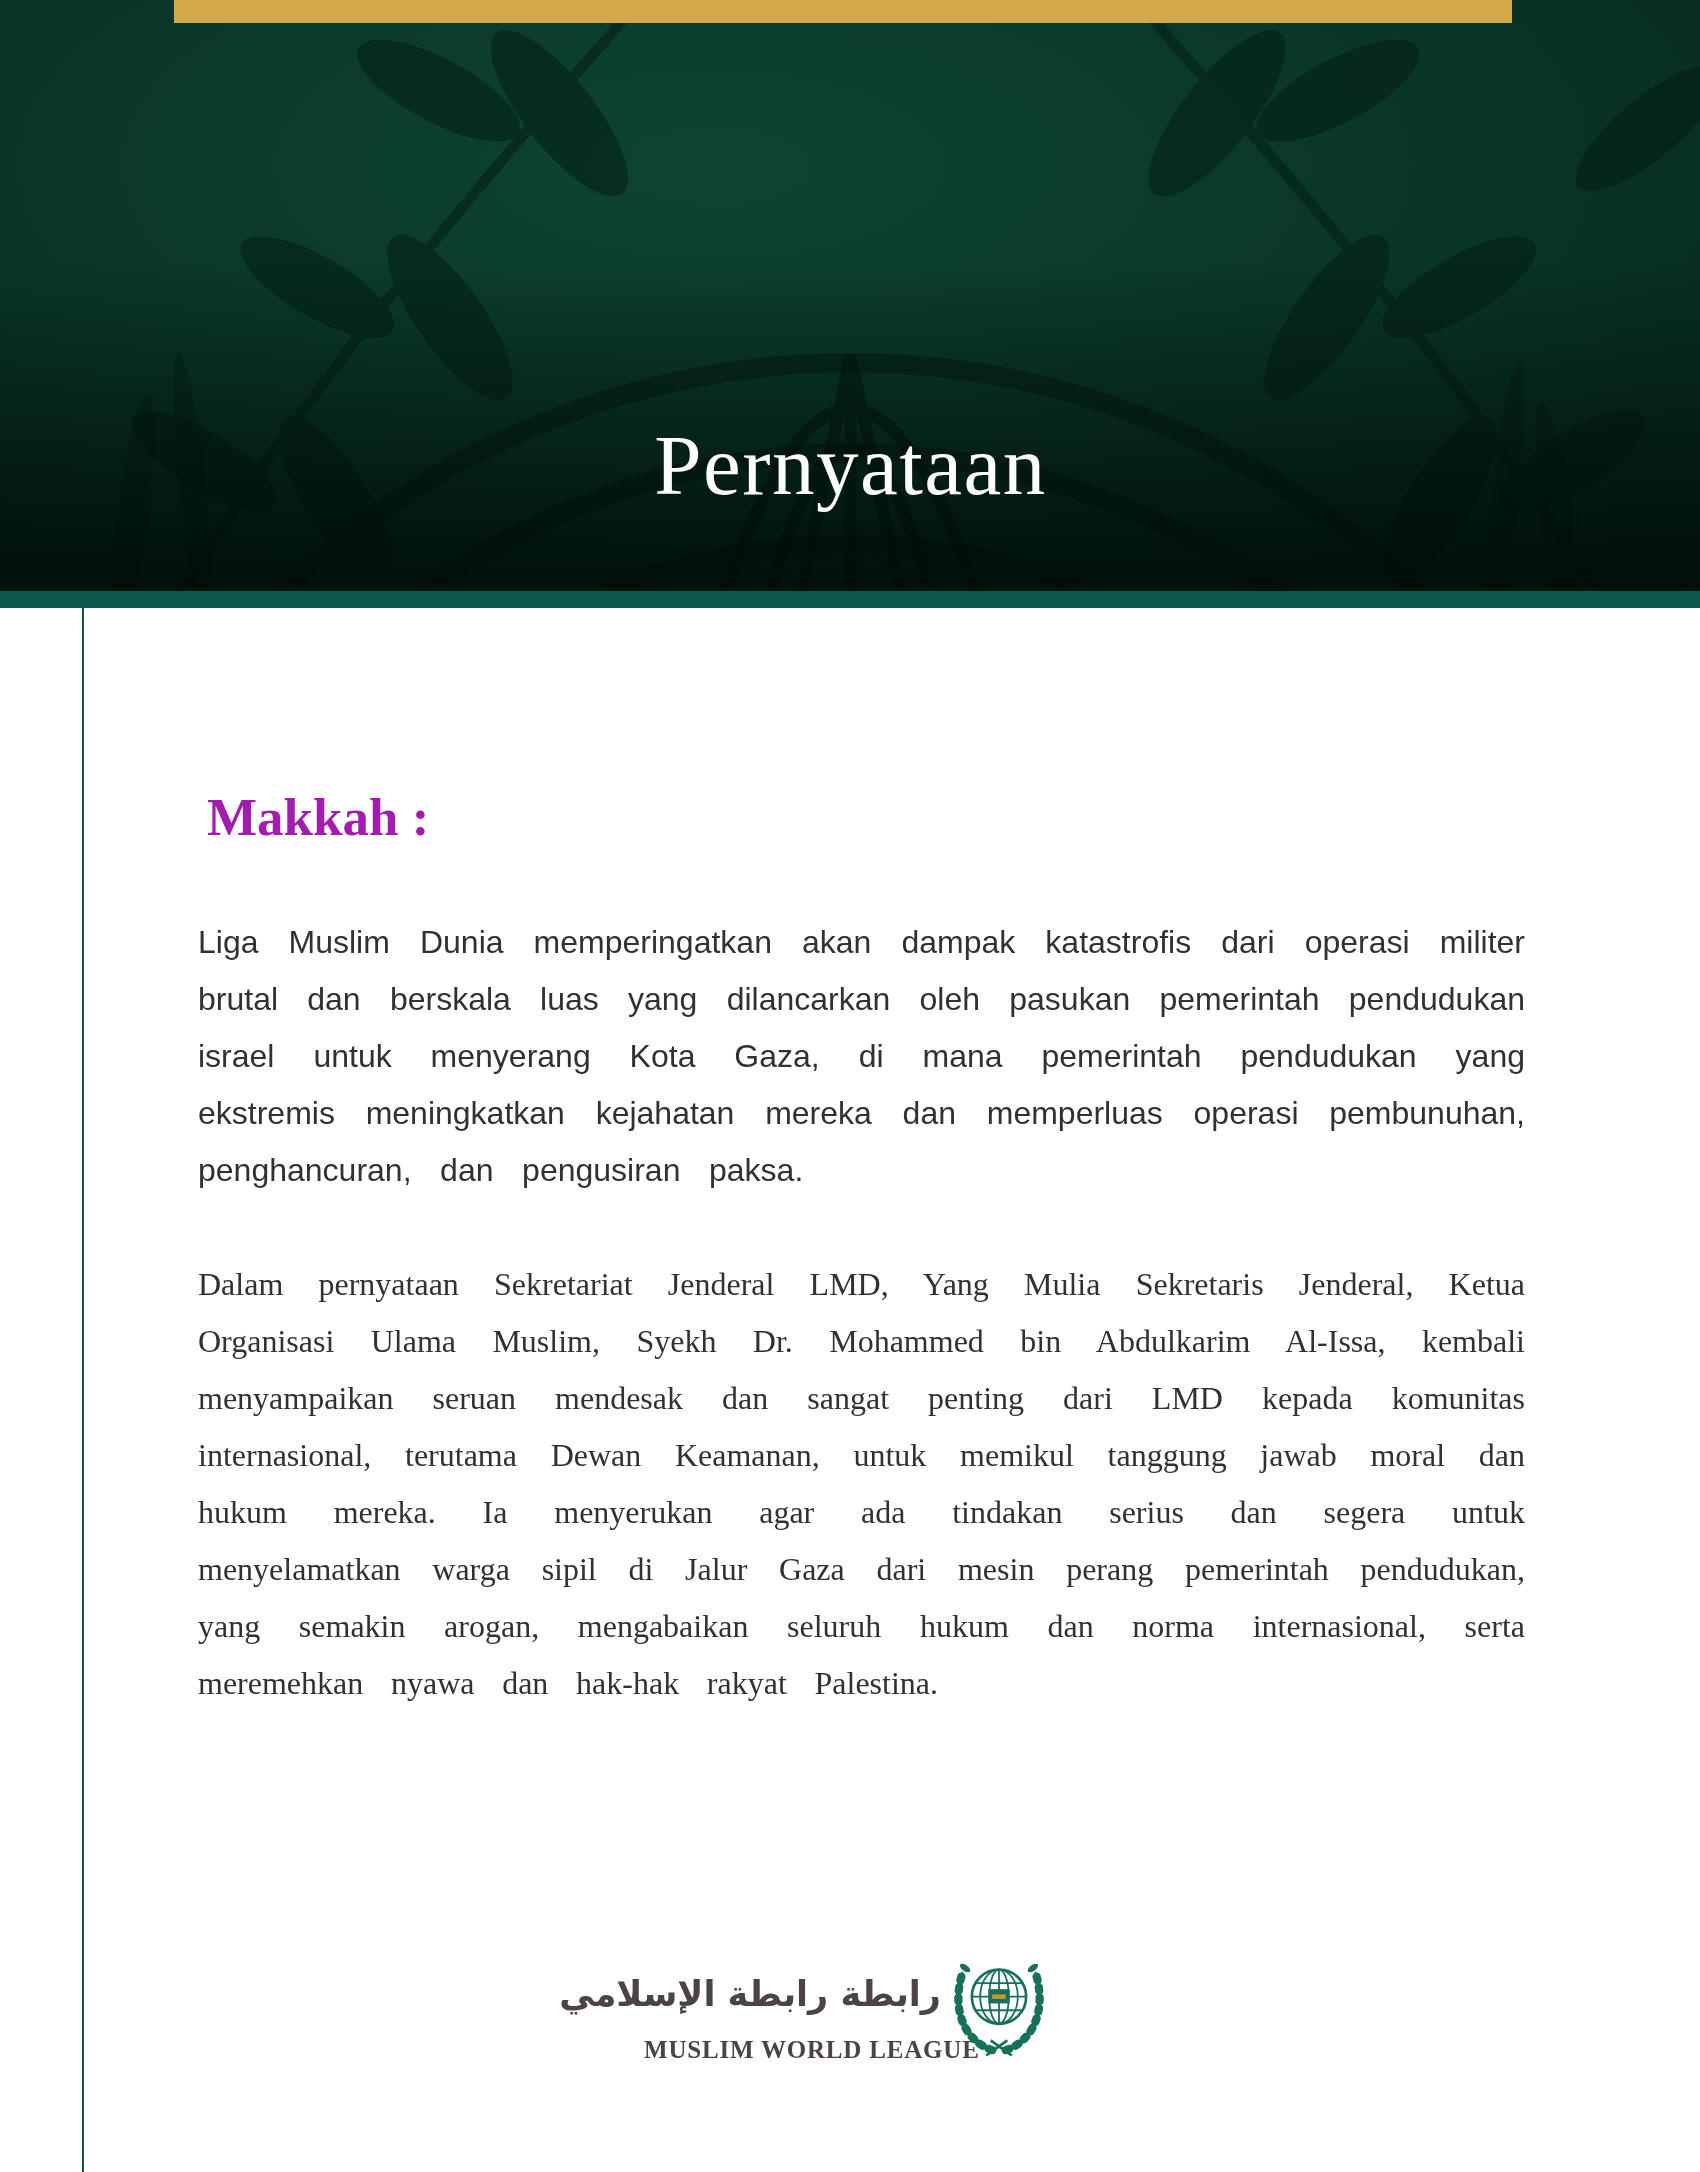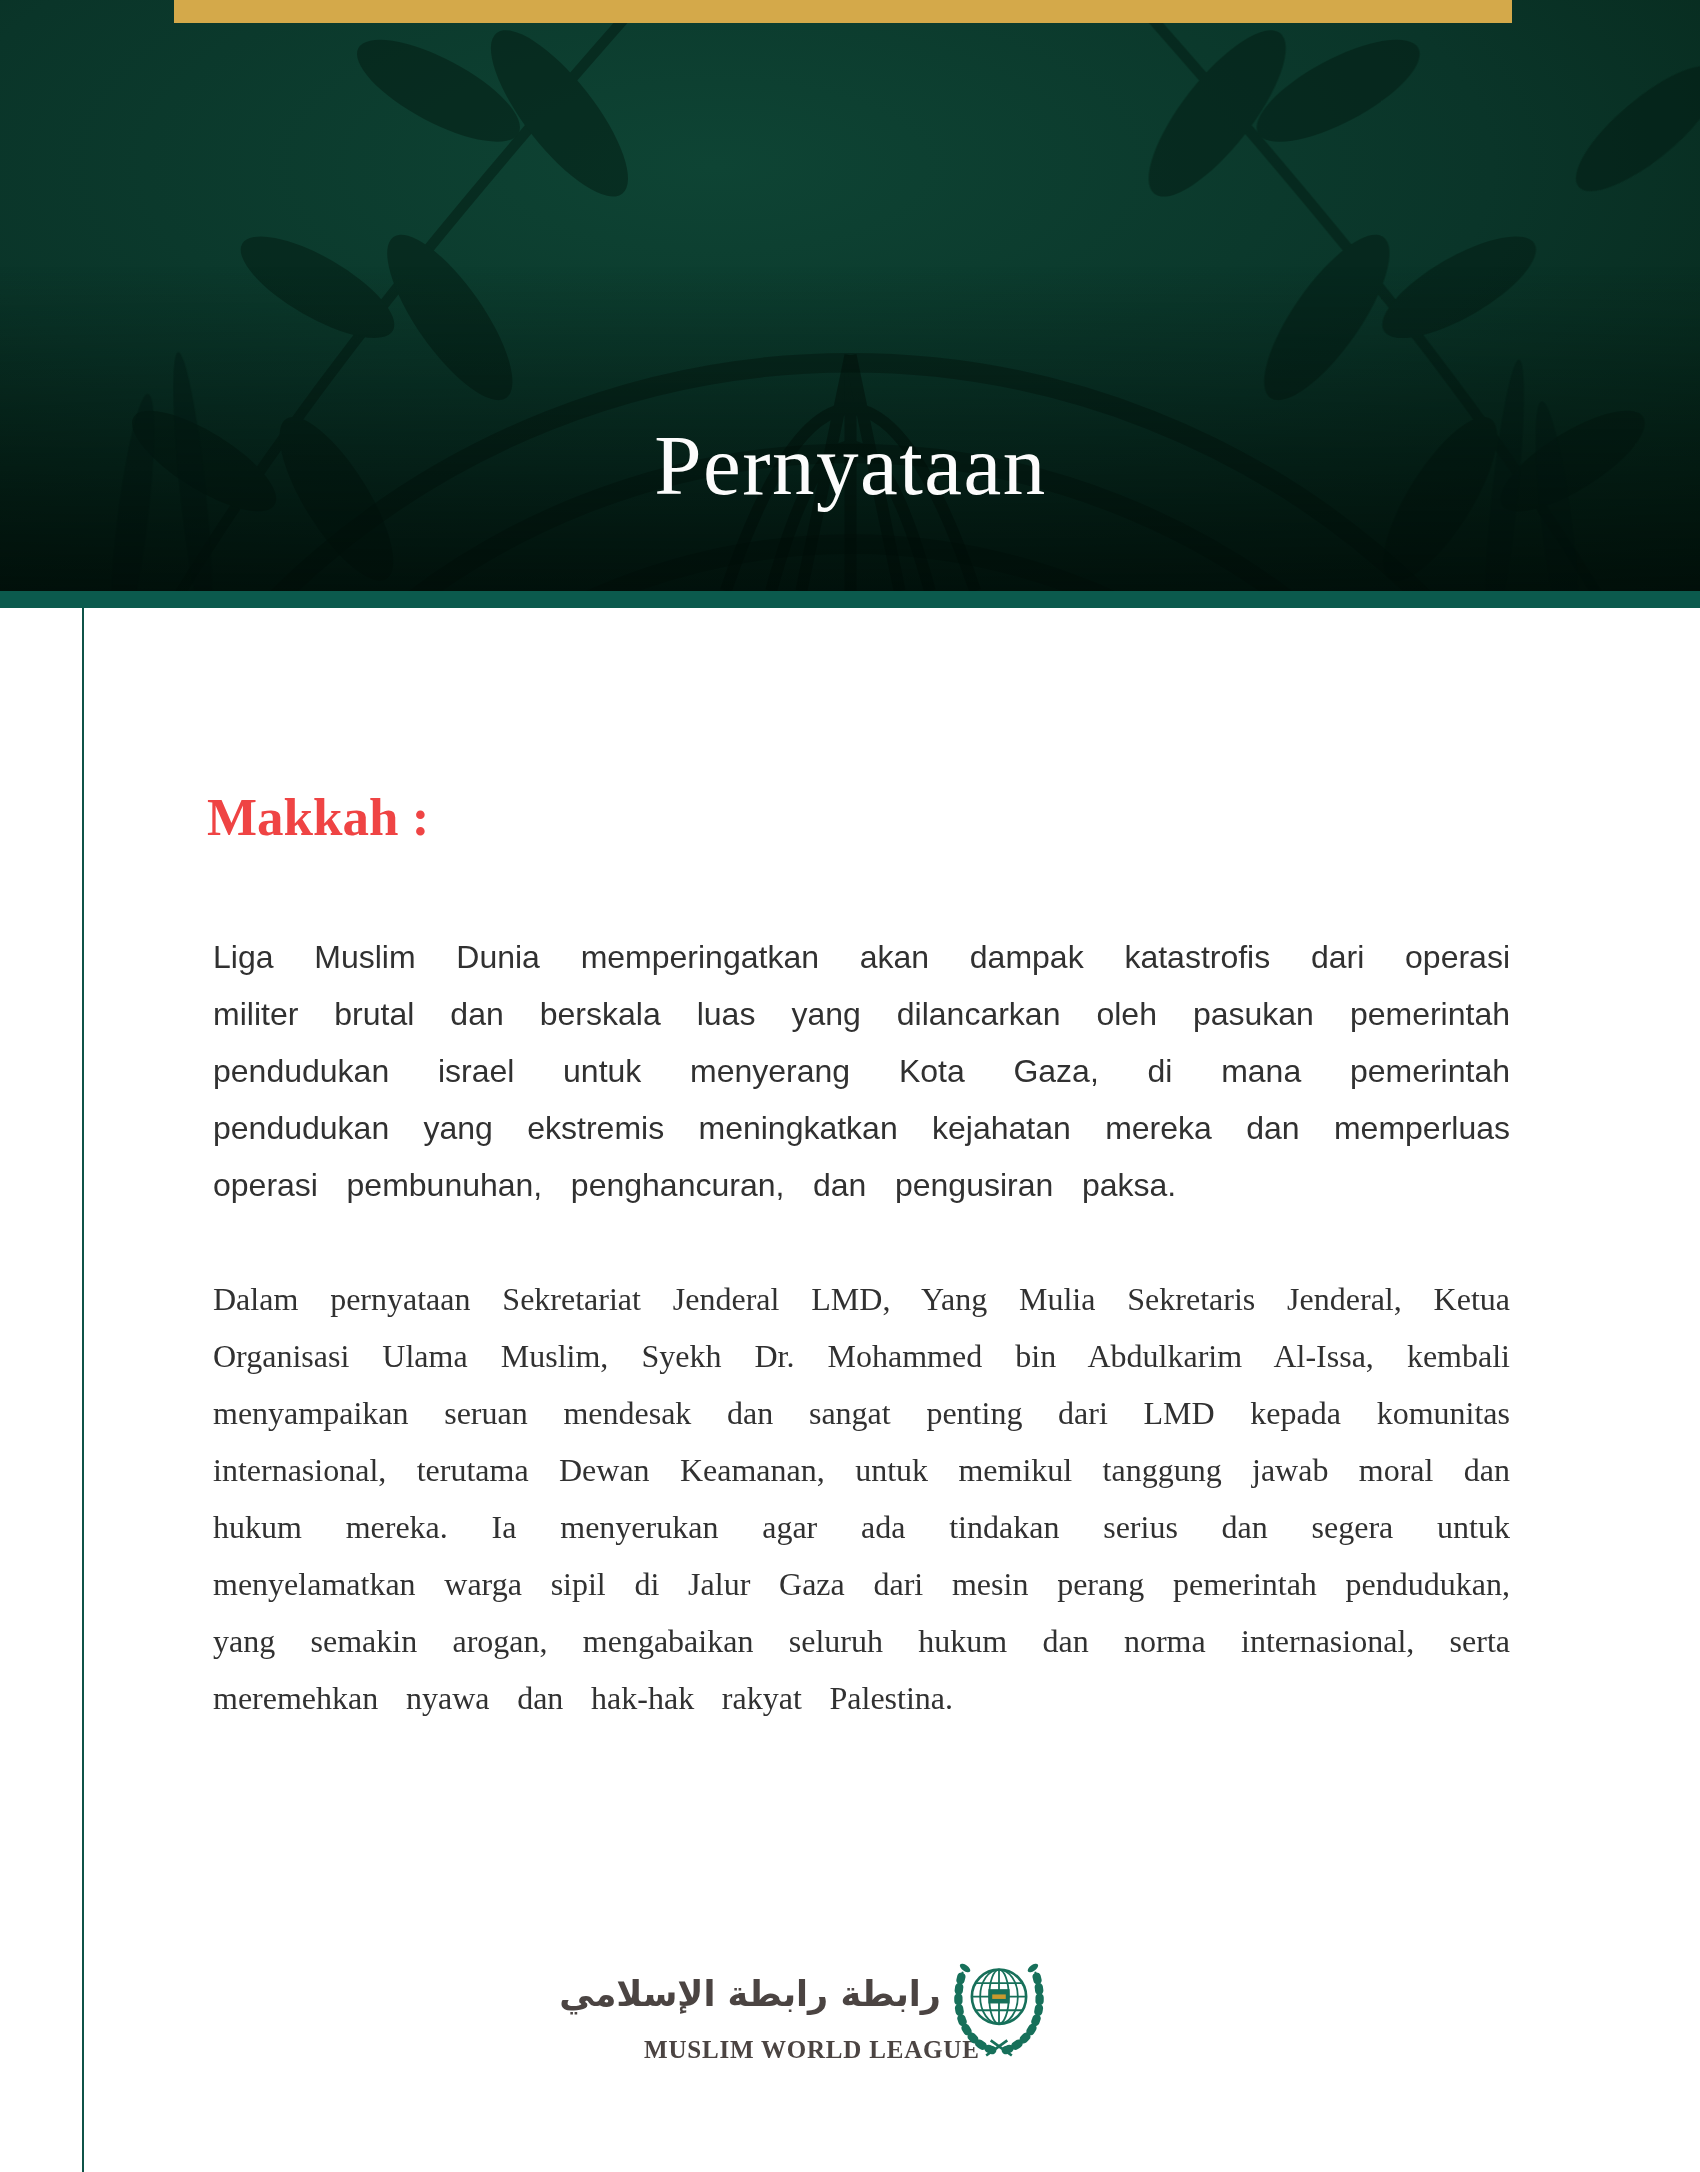--- a/index.html
+++ b/index.html
@@ -33,30 +33,30 @@
   }
   .v-rule{
     position:absolute;left:82px;top:608px;width:2.3px;height:1564px;
     background:#0f5348;
   }
   
   .location-heading{
     position:absolute;left:207px;top:791px;
     font-family:"Liberation Serif", serif;
     font-size:53px;line-height:53px;font-weight:700;
-    color:#ef4444;
+    color:#a21caf;
   }
   .statement{
     position:absolute;left:197px;top:913px;width:1329px;
     font-size:32px;line-height:57px;
     color:#313131;
     text-align:justify;
     word-spacing:19.7px;
   }
-  .statement p{margin:16px;}
+  .statement p{margin:1px;}
   .statement p + p{margin-top:57px;font-family:Liberation Serif, serif;}
   
   .org-logo{position:absolute;left:0;top:0;width:1701px;height:2172px;pointer-events:none;}
   .arabic-name{
     position:absolute;left:639px;top:1959px;width:302px;height:70px;
     font-family:"DejaVu Sans", sans-serif;
     font-size:35px;line-height:70px;font-weight:700;
     color:#4b4442;text-align:center;white-space:nowrap;
     direction:rtl;
   }

